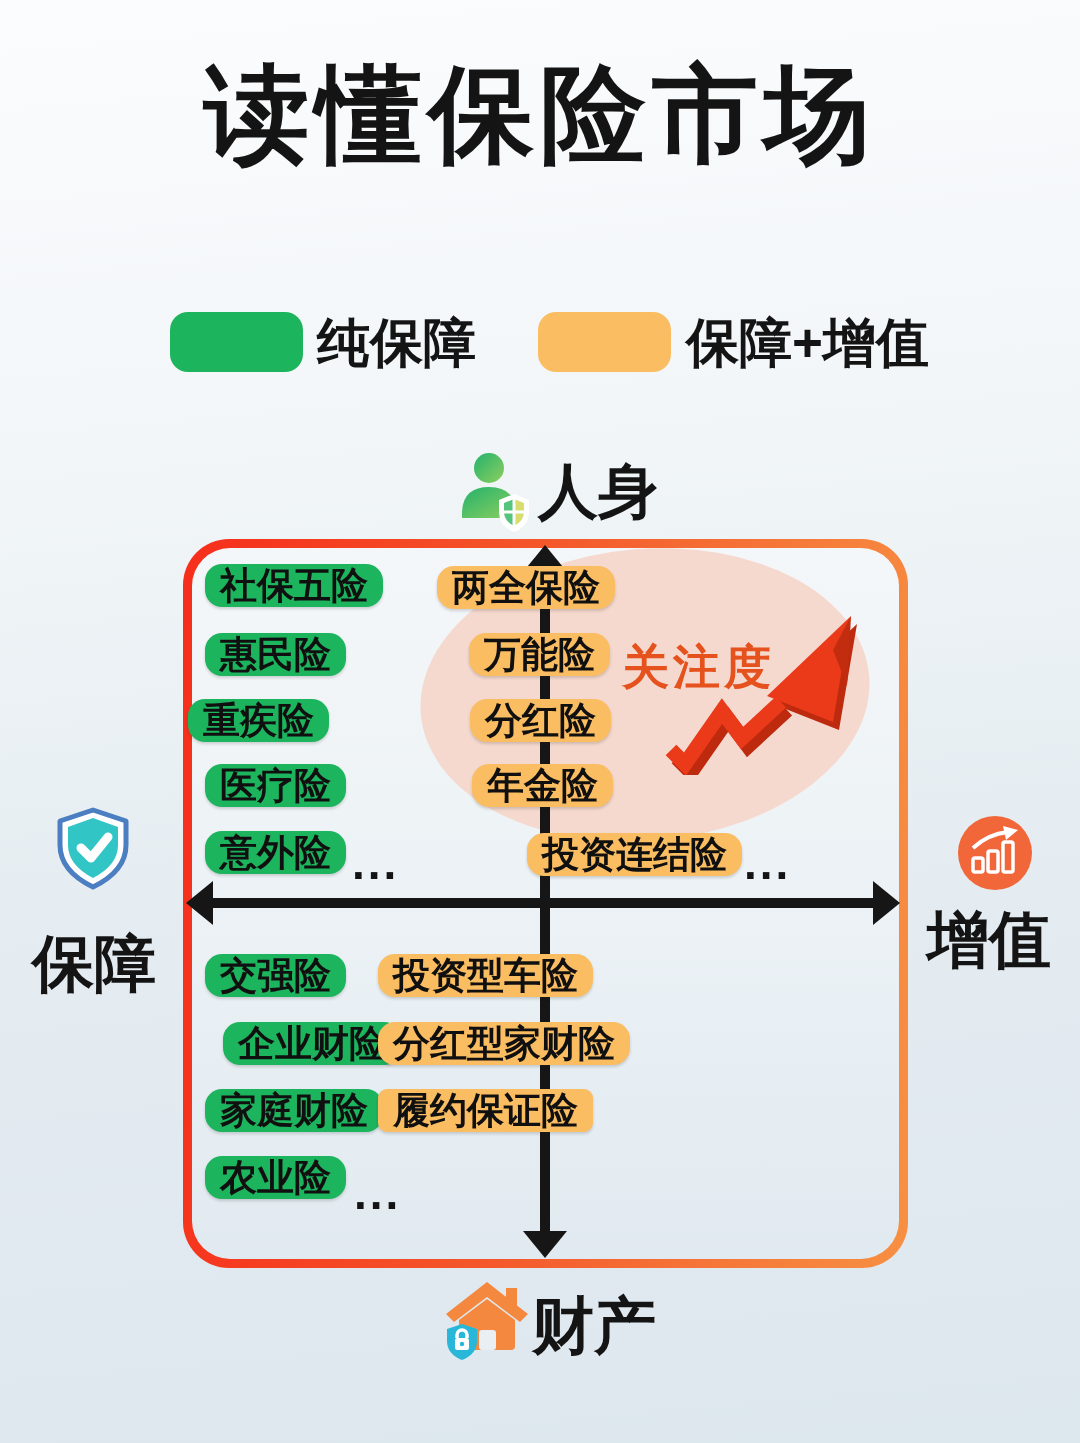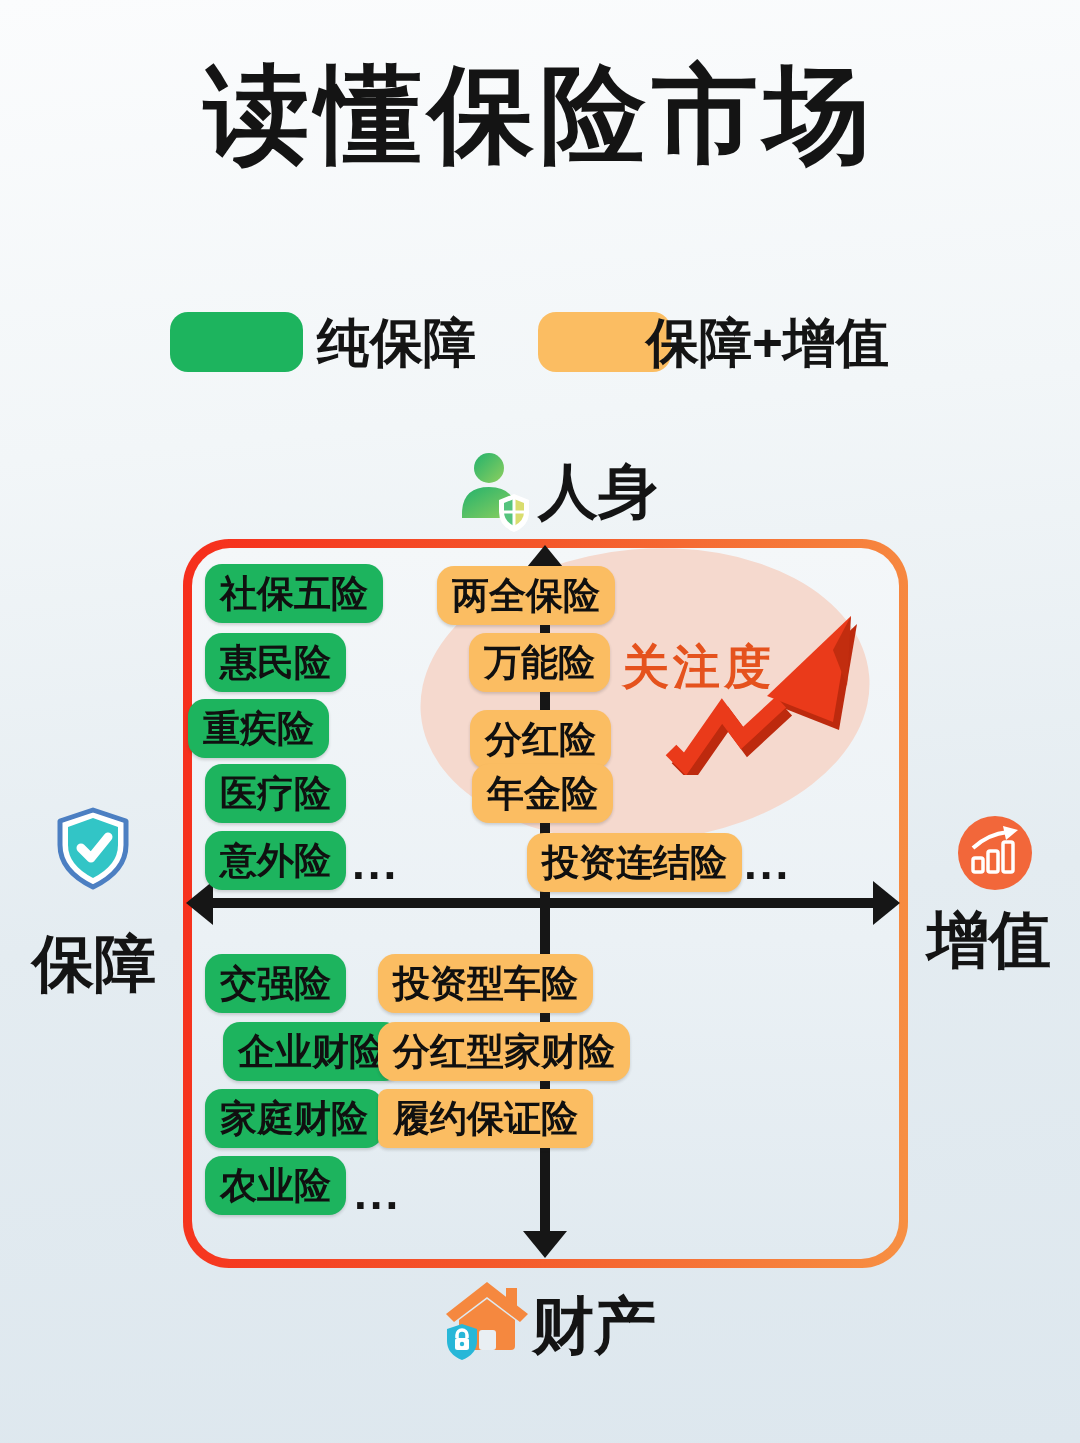--- a/index.html
+++ b/index.html
@@ -15,21 +15,21 @@
     text-align:center; font-size:106px; font-weight:900; color:#141414;
     letter-spacing:6px;
   }
   
   .swatch { position:absolute; width:133px; height:60px; border-radius:18px; }
   .swatch.green  { left:170px; top:312px; background:#1db45e; }
   .swatch.orange { left:538px; top:312px; background:#fbbd62; }
   .legend-label { position:absolute; top:312px; height:60px; line-height:62px;
     font-size:53px; font-weight:800; color:#141414; }
   .legend-label.l1 { left:317px; }
-  .legend-label.l2 { left:646px; }
+  .legend-label.l2 { left:686px; }
   
   .axis-word { position:absolute; font-weight:900; color:#141414; }
   .word-top    { left:538px; top:452px; font-size:60px; }
   .word-left   { left:32px;  top:922px; font-size:62px; }
   .word-right  { left:927px; top:898px; font-size:62px; }
   .word-bottom { left:532px; top:1284px; font-size:62px; }
   .icon-abs { position:absolute; }
   
   .frame {
     position:absolute; left:183px; top:539px; width:725px; height:729px;
@@ -51,21 +51,21 @@
   .h-line { left:198px; top:898px; width:692px; height:10px; }
   .tri { position:absolute; width:0; height:0; }
   .tri-up    { left:523px; top:545px;  border-left:22px solid transparent; border-right:22px solid transparent; border-bottom:27px solid #161616; }
   .tri-down  { left:523px; top:1231px; border-left:22px solid transparent; border-right:22px solid transparent; border-top:27px solid #161616; }
   .tri-left  { left:186px; top:881px;  border-top:22px solid transparent; border-bottom:22px solid transparent; border-right:27px solid #161616; }
   .tri-right { left:873px; top:881px;  border-top:22px solid transparent; border-bottom:22px solid transparent; border-left:27px solid #161616; }
   
   .pill {
     position:absolute; display:inline-block;
     font-size:37px; font-weight:700; color:#101010;
-    line-height:1.06; padding:10px 15px; border-radius:17px;
+    line-height:1.06; padding:2px 15px; border-radius:17px;
     white-space:nowrap; box-shadow:0 2px 3px rgba(40,40,40,.18);
   }
   .pill.green  { background:#1db45e; }
   .pill.orange { background:#fbbd62; }
   .dots { position:absolute; font-size:46px; font-weight:900; color:#141414; letter-spacing:3px; }
   .annotation {
     position:absolute; left:622px; top:636px;
     font-size:47px; font-weight:900; color:#e5521d; letter-spacing:4px;
   }
 </style>
@@ -123,21 +123,21 @@
 
   <div class="pill green" style="left:205px; top:564px;">社保五险</div>
   <div class="pill green" style="left:205px; top:633px;">惠民险</div>
   <div class="pill green" style="left:188px; top:699px;">重疾险</div>
   <div class="pill green" style="left:205px; top:764px;">医疗险</div>
   <div class="pill green" style="left:205px; top:831px;">意外险</div>
   <div class="dots" style="left:352px; top:836px;">...</div>
 
   <div class="pill orange" style="left:437px; top:566px;">两全保险</div>
   <div class="pill orange" style="left:469px; top:633px;">万能险</div>
-  <div class="pill orange" style="left:470px; top:699px;margin-top:11px;">分红险</div>
+  <div class="pill orange" style="left:470px; top:699px;">分红险</div>
   <div class="pill orange" style="left:472px; top:764px;text-align:right;">年金险</div>
   <div class="pill orange" style="left:527px; top:833px;text-align:center;">投资连结险</div>
   <div class="dots" style="left:744px; top:836px;">...</div>
 
   <div class="pill green" style="left:205px; top:954px;">交强险</div>
   <div class="pill green" style="left:205px; top:1022px;margin-left:18px;">企业财险</div>
   <div class="pill green" style="left:205px; top:1089px;">家庭财险</div>
   <div class="pill green" style="left:205px; top:1156px;">农业险</div>
   <div class="dots" style="left:354px; top:1166px;">...</div>
 

